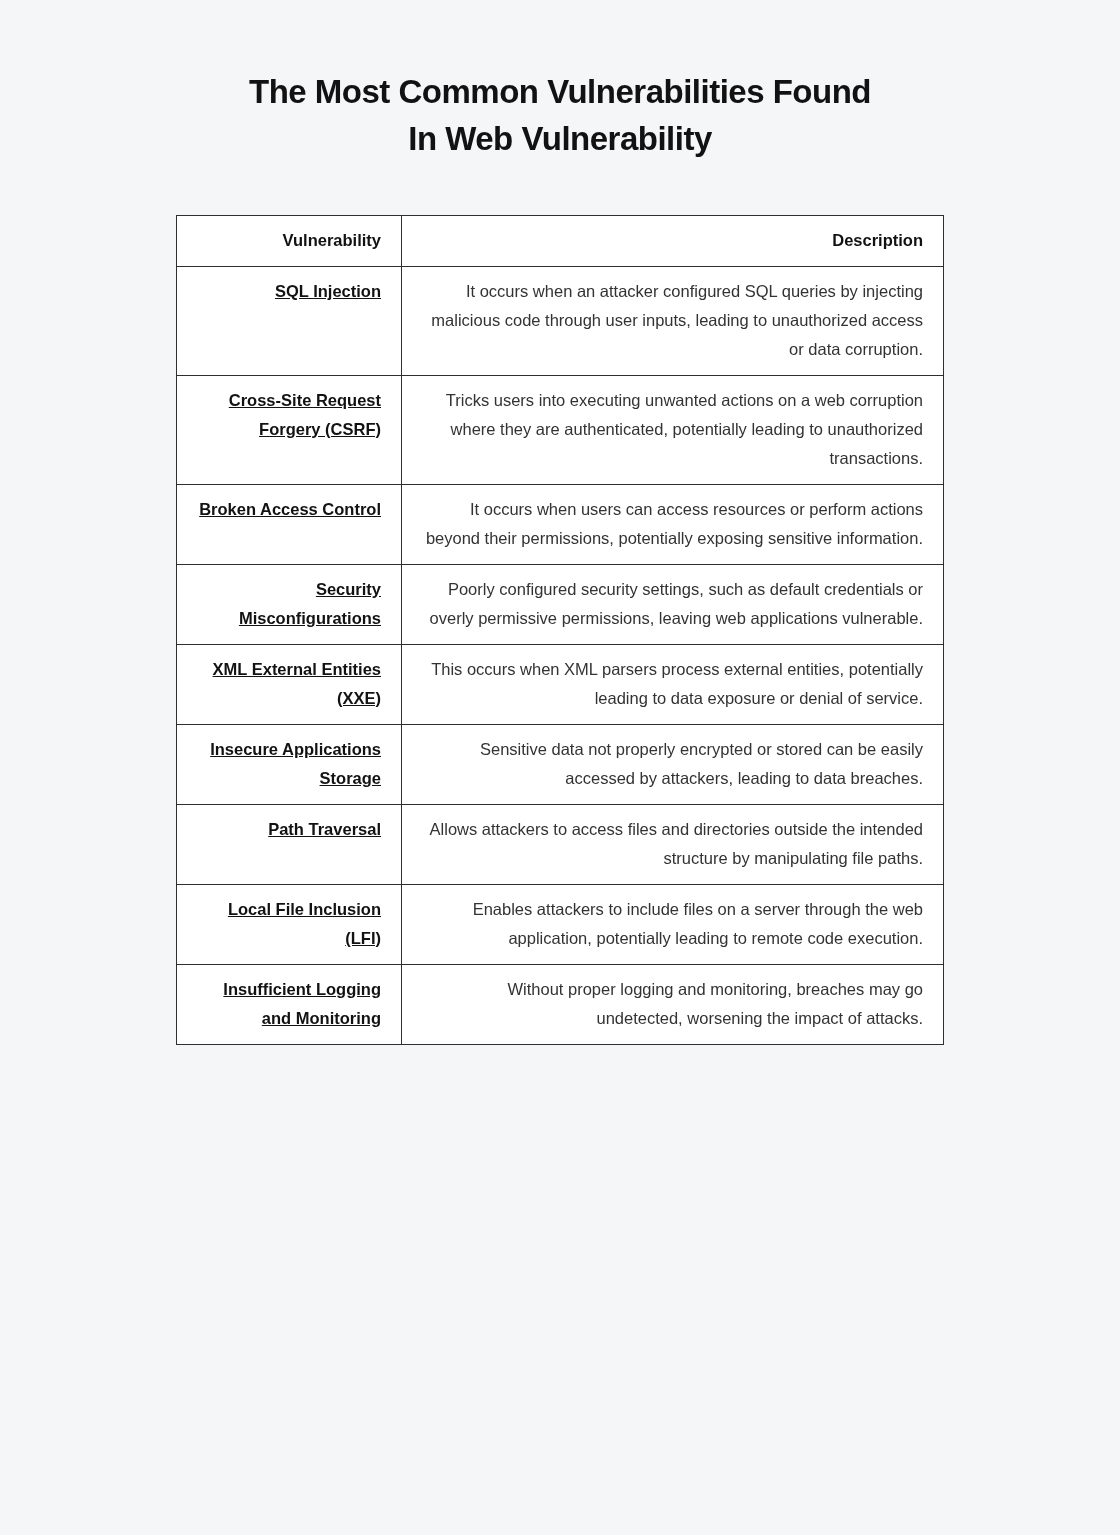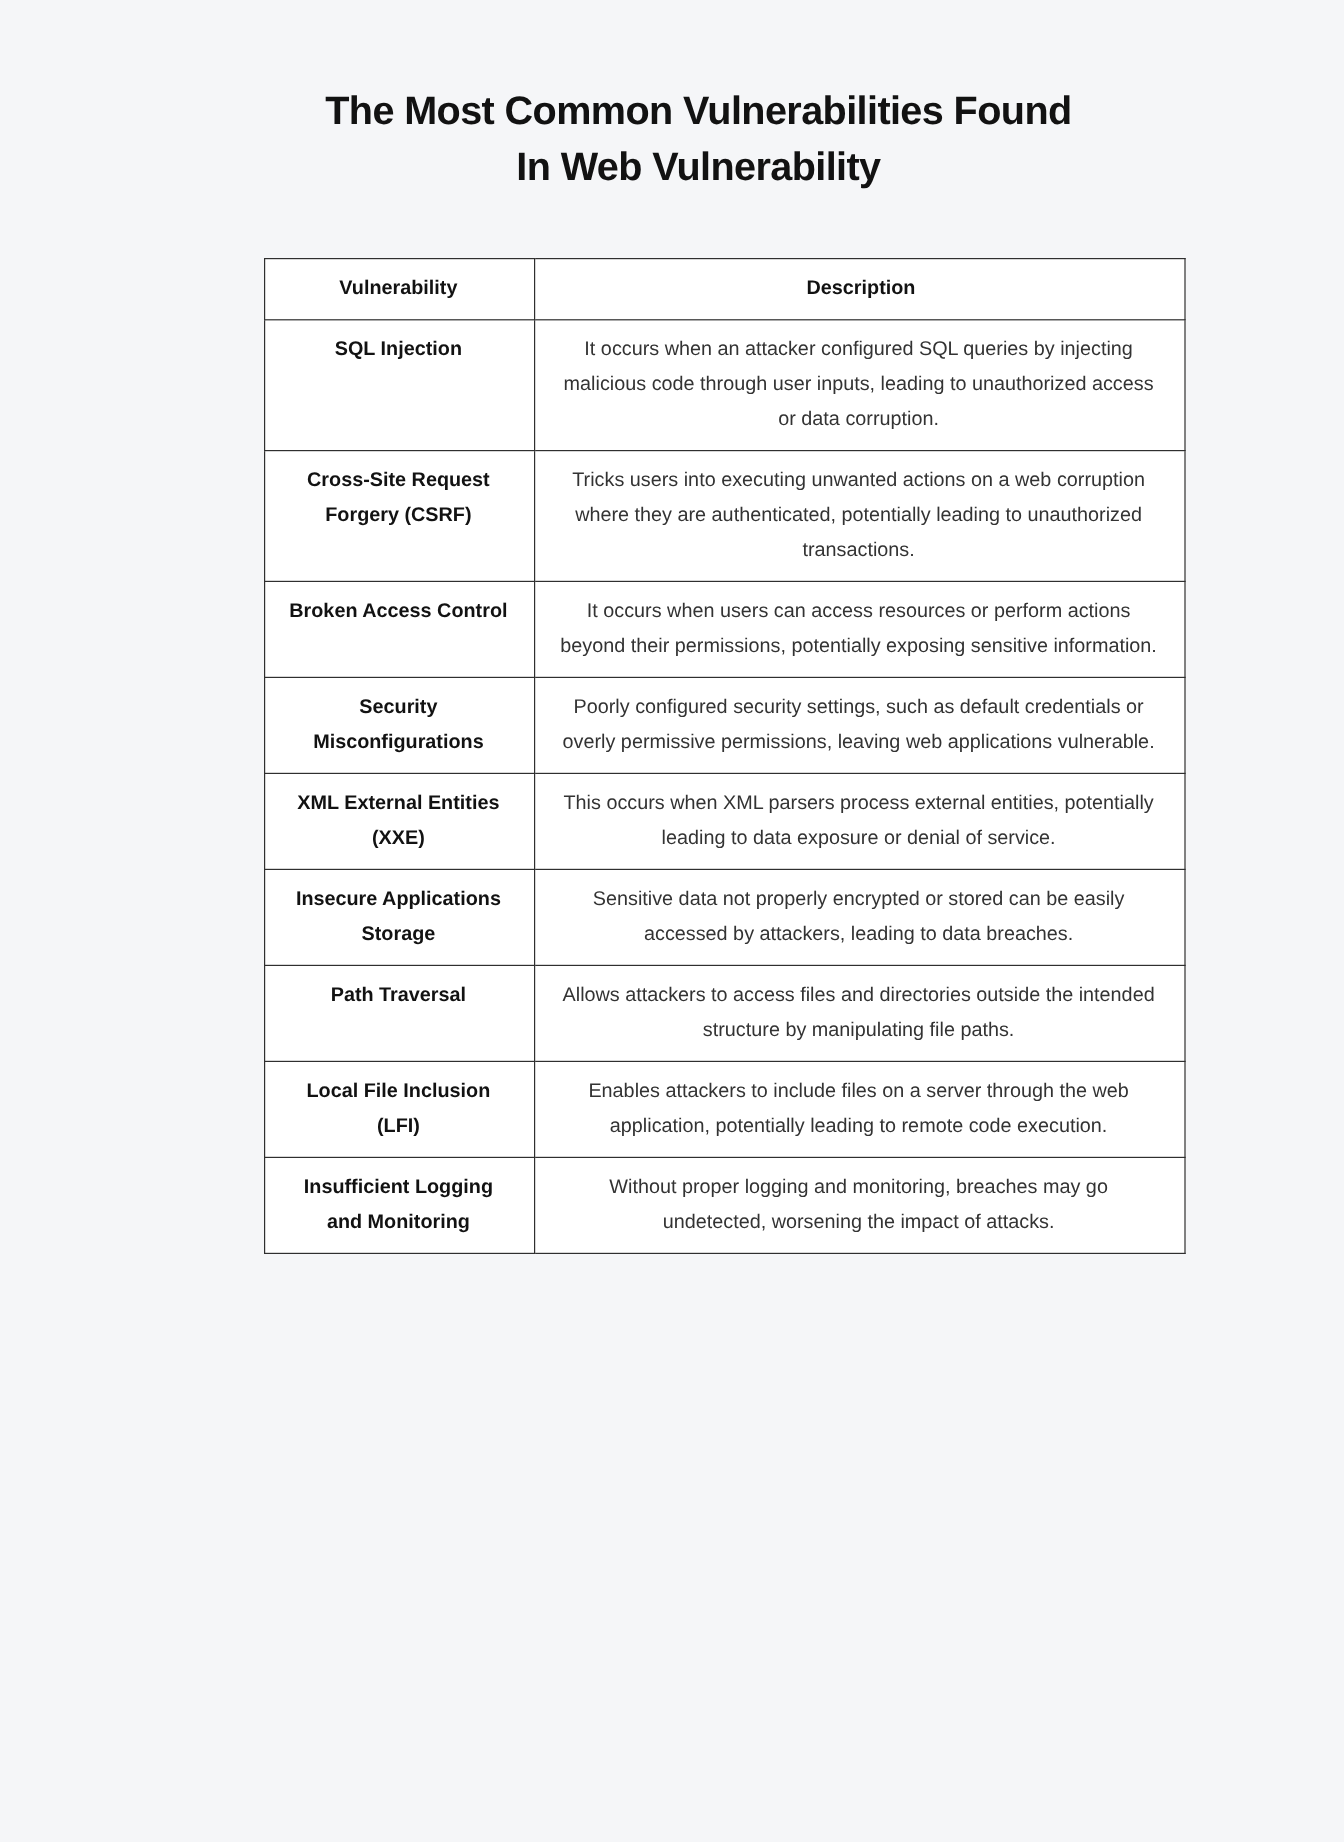--- a/index.html
+++ b/index.html
@@ -2,21 +2,21 @@
 <html style="--page-bg: #f5f6f8; --table-bg: #ffffff; --border: #2f2f2f; --heading-text: #121212; --body-text: #333333;"><head>
 <meta charset="utf-8">
 <style>
   :root {
     --page-bg: #f5f6f8;
     --table-bg: #ffffff;
     --border: #2f2f2f;
     --heading-text: #121212;
     --body-text: #333333;
   }
-  * { box-sizing: border-box; margin-left: 44px; }
+  * { box-sizing: border-box; }
   html, body {
     margin: 0;
     padding: 0;
   }
   body {
     width: 1120px;
     height: 1535px;
     background: var(--page-bg);
     font-family: "Liberation Sans", sans-serif;
     color: var(--body-text);
@@ -40,37 +40,38 @@
   table.vuln-table {
     width: 100%;
     border-collapse: collapse;
     background: var(--table-bg);
     table-layout: fixed;
   }
   table.vuln-table th,
   table.vuln-table td {
     border: 1px solid var(--border);
     vertical-align: top;
-    text-align: center;
+    text-align: right;
     font-size: 16.5px;
     line-height: 29px;
     padding: 10px 20px 11px 18px;
   }
   table.vuln-table col.col-vuln { width: 225px; }
   thead th {
     font-weight: 700;
     color: var(--heading-text);
     padding-top: 11px;
     padding-bottom: 11px;
     line-height: 24px;
   }
   thead th.desc-header { padding-left: 22px; }
   tbody th.vuln-name {
     font-weight: 700;
     color: var(--heading-text);
+    text-decoration: underline;
   }
   tbody td.vuln-desc {
     font-weight: 400;
     color: var(--body-text);
   }
 </style>
 </head>
 <body>
 
 <h1 class="page-title">

